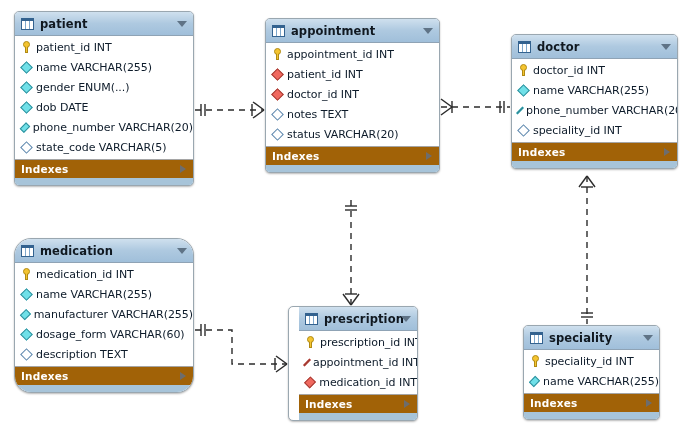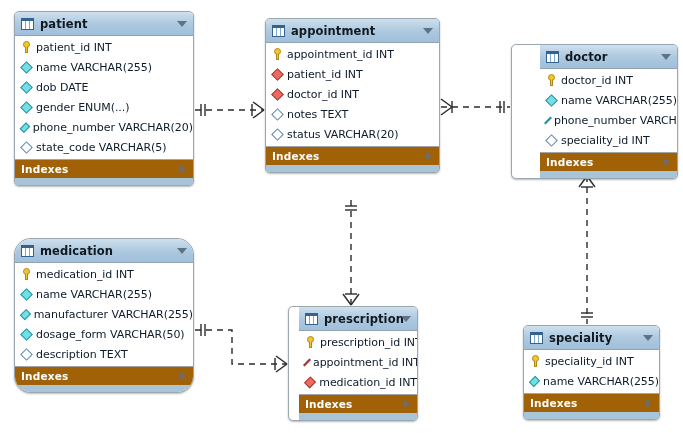--- a/index.html
+++ b/index.html
@@ -163,25 +163,25 @@
           <div class="col">
             <span class="mk mk-pk"></span>
             <span class="col-name">patient_id INT</span>
           </div>
           <div class="col">
             <span class="dia dia-nn"></span>
             <span class="col-name">name VARCHAR(255)</span>
           </div>
           <div class="col">
             <span class="dia dia-nn"></span>
+            <span class="col-name">gender ENUM(...)</span>
+          </div>
+          <div class="col">
+            <span class="dia dia-nn"></span>
             <span class="col-name">dob DATE</span>
-          </div>
-          <div class="col">
-            <span class="dia dia-nn"></span>
-            <span class="col-name">gender ENUM(...)</span>
           </div>
           <div class="col">
             <span class="dia dia-nn"></span>
             <span class="col-name">phone_number VARCHAR(20)</span>
           </div>
           <div class="col">
             <span class="dia dia-null"></span>
             <span class="col-name">state_code VARCHAR(5)</span>
           </div>
         </div>
@@ -218,21 +218,21 @@
             <span class="dia dia-null"></span>
             <span class="col-name">status VARCHAR(20)</span>
           </div>
         </div>
         <div class="tbl-foot">
           <span class="foot-label">Indexes</span>
           <span class="foot-arrow"></span>
         </div>
         <div class="tbl-strip"></div>
       </div>
-      <div class="tbl" style="left: 511px; top: 44px; width: 167px; padding-left: 28px;">
+      <div class="tbl" style="left: 511px; top: 34px; width: 167px;">
         <div class="tbl-head">
           <span class="tbl-icon"></span>
           <span class="tbl-title">doctor</span>
           <span class="caret"></span>
         </div>
         <div class="cols">
           <div class="col">
             <span class="mk mk-pk"></span>
             <span class="col-name">doctor_id INT</span>
           </div>
@@ -269,21 +269,21 @@
           <div class="col">
             <span class="dia dia-nn"></span>
             <span class="col-name">name VARCHAR(255)</span>
           </div>
           <div class="col">
             <span class="dia dia-nn"></span>
             <span class="col-name">manufacturer VARCHAR(255)</span>
           </div>
           <div class="col">
             <span class="dia dia-nn"></span>
-            <span class="col-name">dosage_form VARCHAR(50)</span>
+            <span class="col-name">dosage_form VARCHAR(60)</span>
           </div>
           <div class="col">
             <span class="dia dia-null"></span>
             <span class="col-name">description TEXT</span>
           </div>
         </div>
         <div class="tbl-foot">
           <span class="foot-label">Indexes</span>
           <span class="foot-arrow"></span>
         </div>

